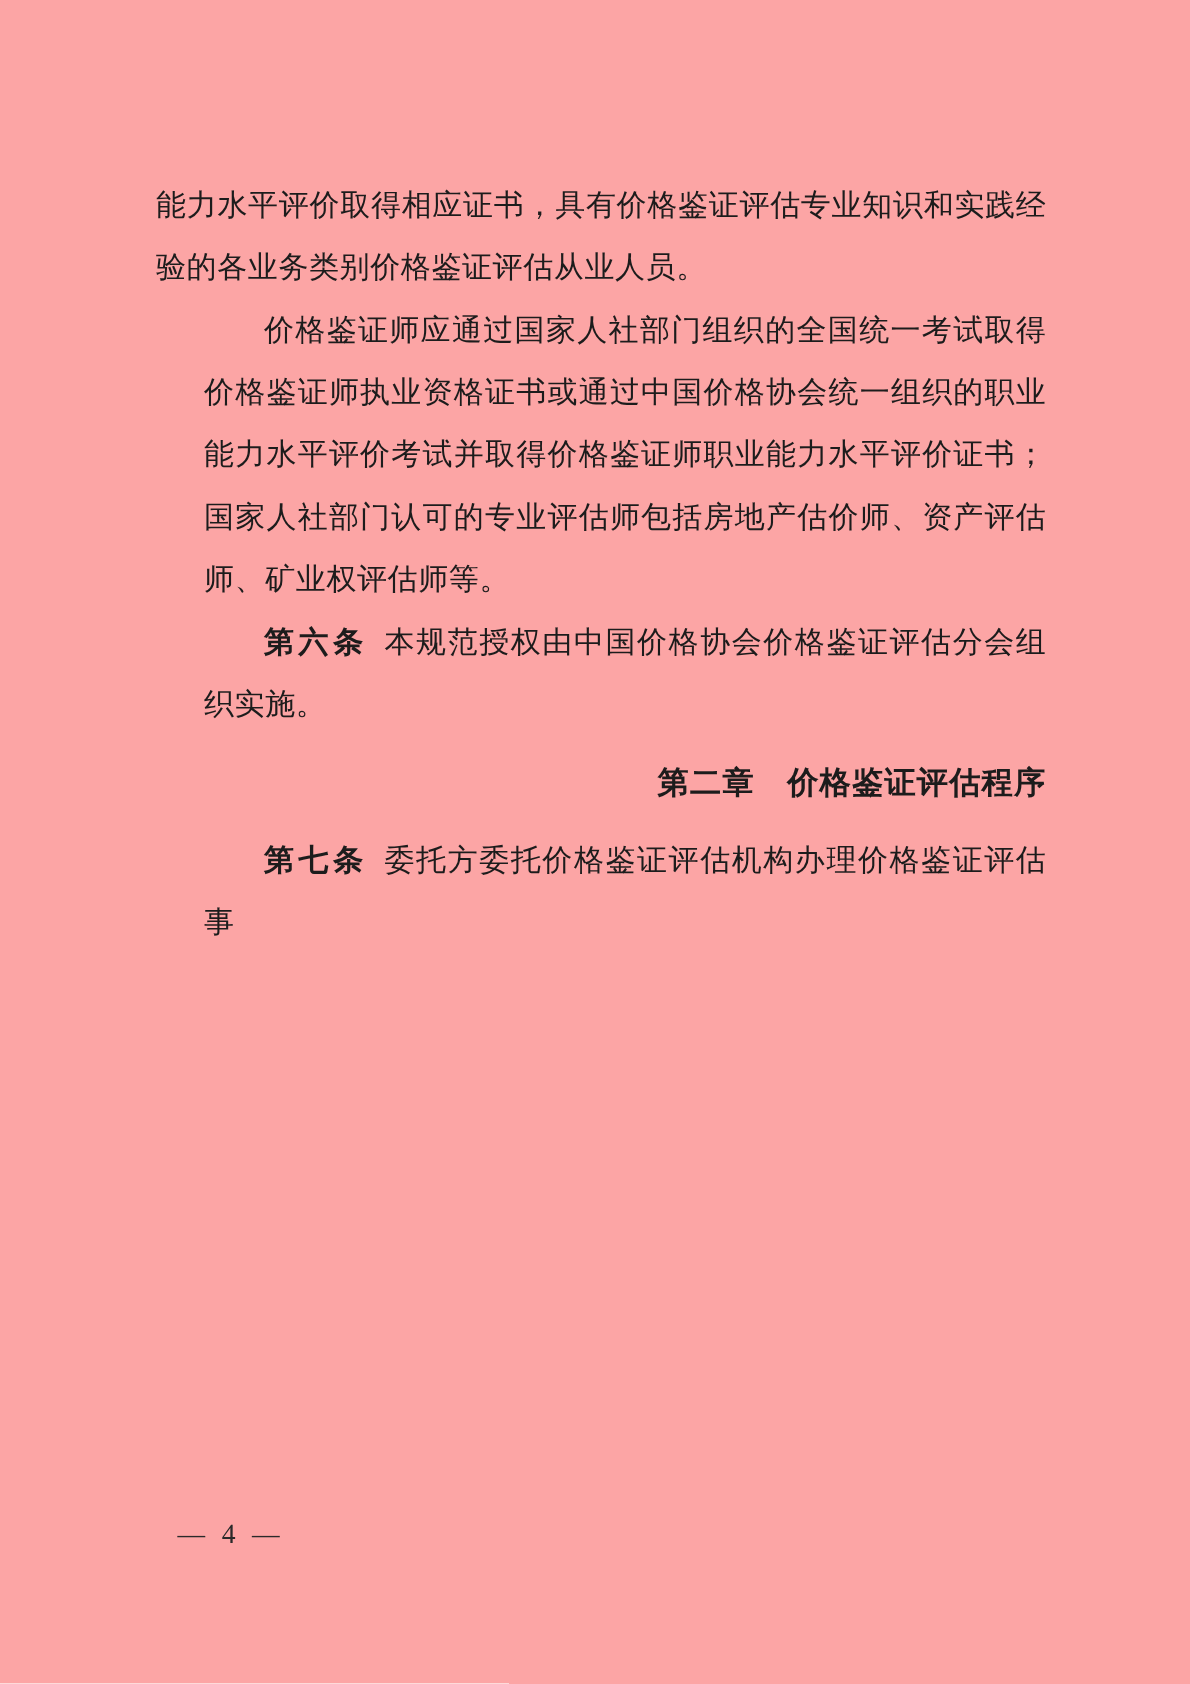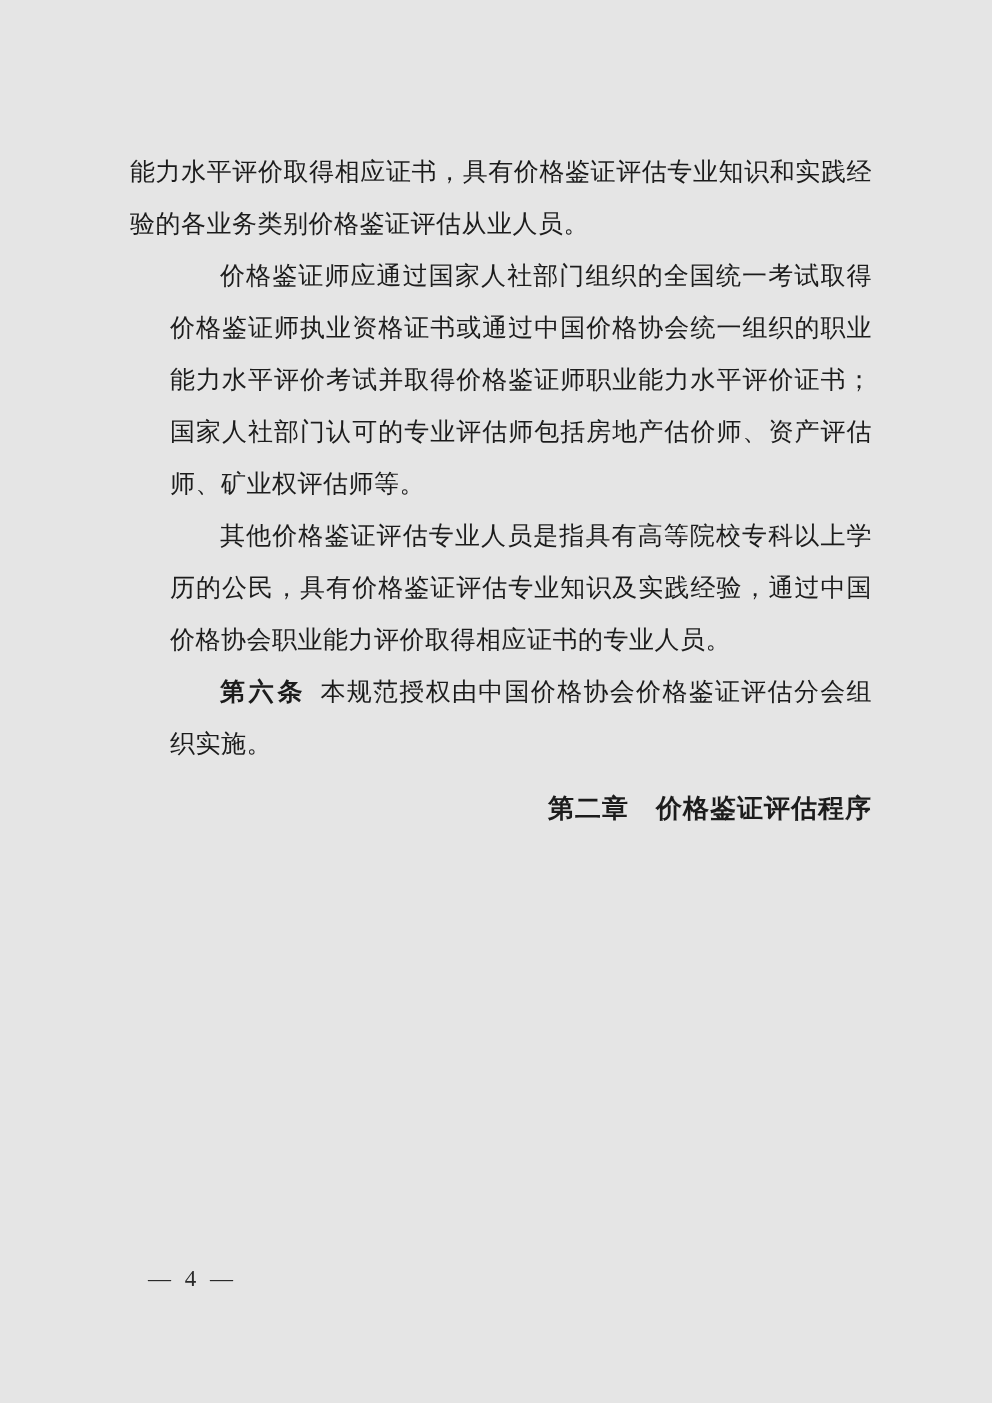--- a/index.html
+++ b/index.html
@@ -4,21 +4,21 @@
 <style>
   html, body {
     margin: 0;
     padding: 0;
     background: #ffffff;
   }
   .page {
     position: relative;
     width: 992px;
     height: 1403px;
-    background: #e5e5e5;
+    background: #fca5a5;
     overflow: hidden;
     font-family: "Liberation Serif", "DejaVu Serif", serif;
     color: #1c1c1c;
   }
   .content {
     position: absolute;
     left: 130px;
     top: 146px;
     width: 742px;
   }
@@ -60,26 +60,26 @@
 </head>
 <body>
 
 <div class="page">
   <div class="content">
 
     <p class="para"><span>能力水平评价取得相应证书，具有价格鉴证评估专业知识和实践经验的各业务类别价格鉴证评估从业人员。</span></p>
 
     <p class="para indent"><span>价格鉴证师应通过国家人社部门组织的全国统一考试取得价格鉴证师执业资格证书或通过中国价格协会统一组织的职业能力水平评价考试并取得价格鉴证师职业能力水平评价证书；国家人社部门认可的专业评估师包括房地产估价师、资产评估师、矿业权评估师等。</span></p>
 
-    <p class="para indent"><span>其他价格鉴证评估专业人员是指具有高等院校专科以上学历的公民，具有价格鉴证评估专业知识及实践经验，通过中国价格协会职业能力评价取得相应证书的专业人员。</span></p>
 
 
 
     <p class="para indent"><span class="article-label">第六条</span><span>本规范授权由中国价格协会价格鉴证评估分会组织实施。</span></p>
 
     <h2 class="heading">第二章　价格鉴证评估程序</h2>
 
 
+    <p class="para indent"><span class="article-label">第七条</span><span>委托方委托价格鉴证评估机构办理价格鉴证评估事</span></p>
 
   </div>
 
   <div class="footer">— 4 —</div>
 </div>
 
 </body></html>

